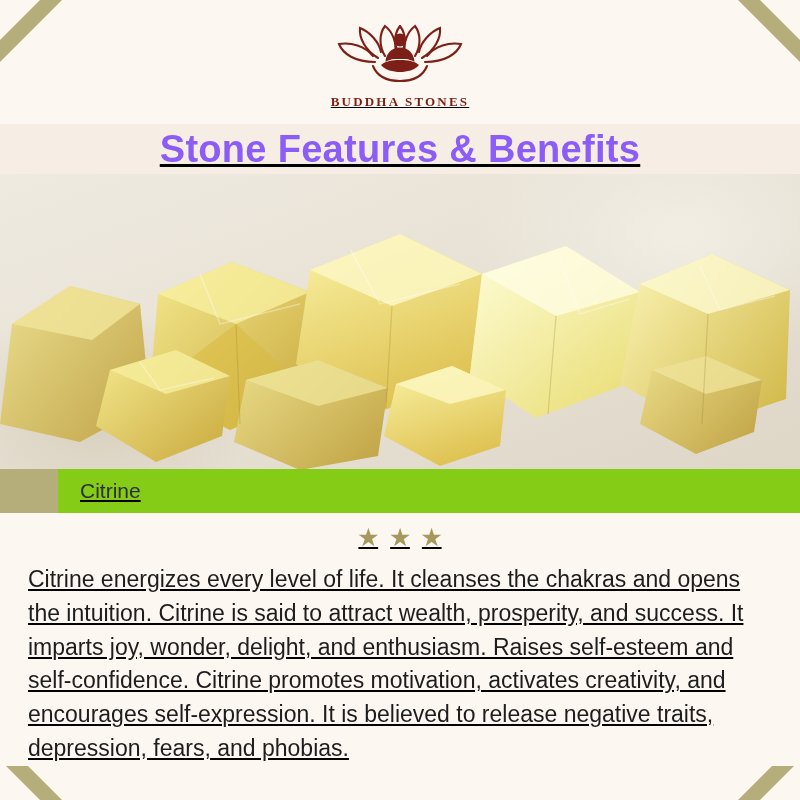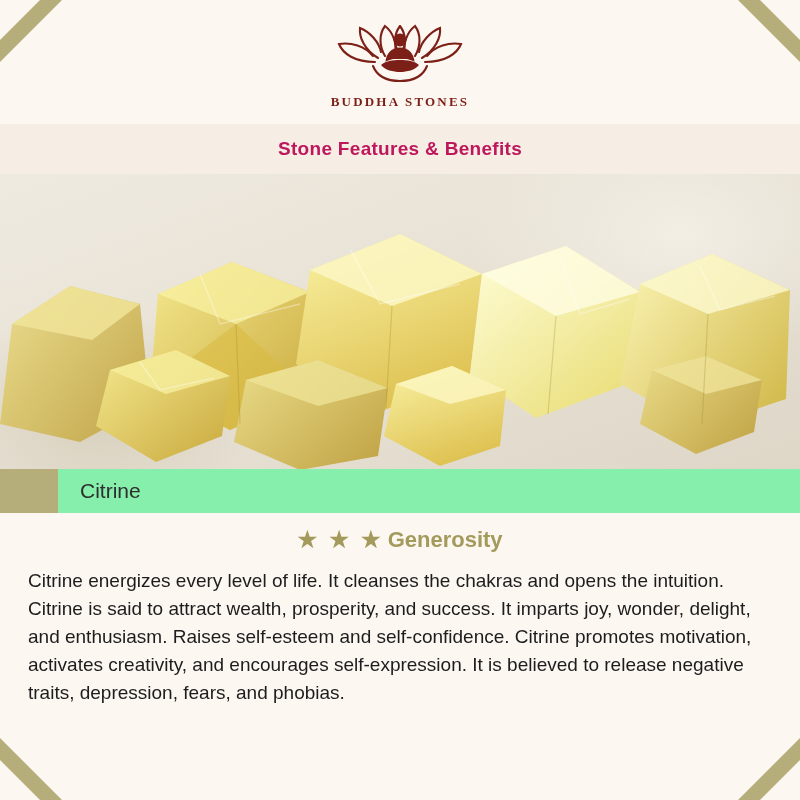--- a/index.html
+++ b/index.html
@@ -13,20 +13,21 @@
     background: #ffffff;
     overflow: hidden;
   }
 
   .page {
     position: relative;
     width: 800px;
     height: 800px;
     background: #fdf7f2;
     overflow: hidden;
+    text-decoration: underline;
   }
 
   
   .corner {
     position: absolute;
     width: 0;
     height: 0;
     z-index: 5;
   }
   .corner-tl {
@@ -103,22 +104,22 @@
     margin: 14px 0 0 0;
     height: 50px;
     background: #f6eee4;
     display: flex;
     align-items: center;
     justify-content: center;
   }
   .title-band-text {
     font-family: "Liberation Sans", sans-serif;
     font-weight: bold;
-    font-size: 19px;
-    color: #be185d;
+    font-size: 38px;
+    color: #8b5cf6;
     letter-spacing: 0.3px;
   }
 
   
   .hero {
     position: relative;
     z-index: 8;
     width: 800px;
     height: 295px;
     overflow: hidden;
@@ -131,21 +132,21 @@
       radial-gradient(ellipse 230px 150px at 12% 82%, #d8d0bd 0%, rgba(216,208,189,0) 70%),
       radial-gradient(ellipse 300px 180px at 85% 20%, #f2eee4 0%, rgba(242,238,228,0) 70%),
       linear-gradient(160deg, #efeae0 0%, #e8e2d6 45%, #ded7c8 100%);
   }
 
   
   .name-bar {
     position: relative;
     z-index: 10;
     height: 44px;
-    background: #86efac;
+    background: #84cc16;
     display: flex;
     align-items: center;
   }
   .name-bar-accent {
     width: 58px;
     height: 44px;
     background: #b5ae7a;
   }
   .name-bar-text {
     margin-left: 22px;
@@ -180,21 +181,21 @@
     font-size: 22px;
     line-height: 1;
   }
 
   
   .description {
     position: relative;
     z-index: 10;
     padding: 8px 28px 0 28px;
     background: #fdf7f2;
-    font-size: 19px;
+    font-size: 23px;
     line-height: 1.47;
     color: #1d1d1d;
     font-family: "Liberation Sans", sans-serif;
     text-align: left;
   }
 </style>
 </head>
 <body>
 
 <div class="page">
@@ -316,19 +317,18 @@
 
   <div class="keywords">
     <span class="keyword">
       <span class="star">★</span>
     </span>
     <span class="keyword">
       <span class="star">★</span>
     </span>
     <span class="keyword">
       <span class="star">★</span>
-      <span>Generosity</span>
     </span>
   </div>
 
   <div class="description">Citrine energizes every level of life. It cleanses the chakras and opens the intuition. Citrine is said to attract wealth, prosperity, and success. It imparts joy, wonder, delight, and enthusiasm. Raises self-esteem and self-confidence. Citrine promotes motivation, activates creativity, and encourages self-expression. It is believed to release negative traits, depression, fears, and phobias.</div>
 
 </div>
 
 </body></html>

